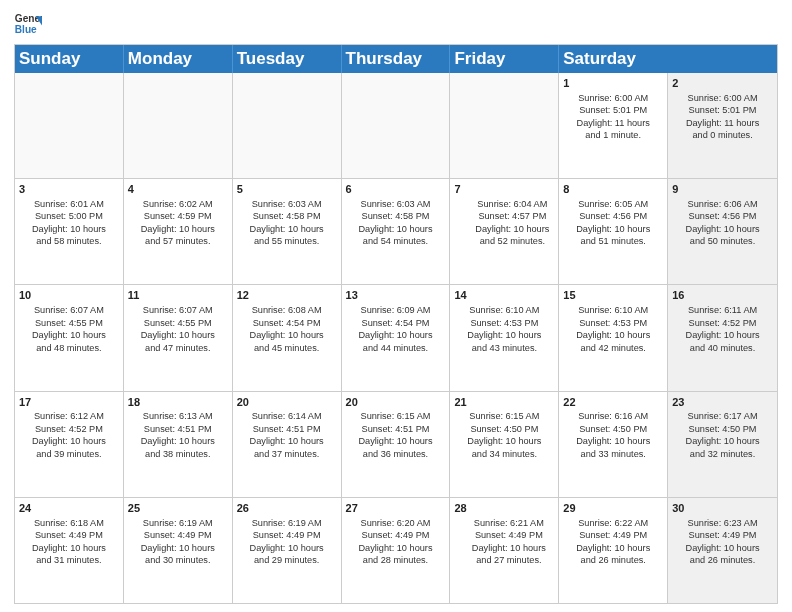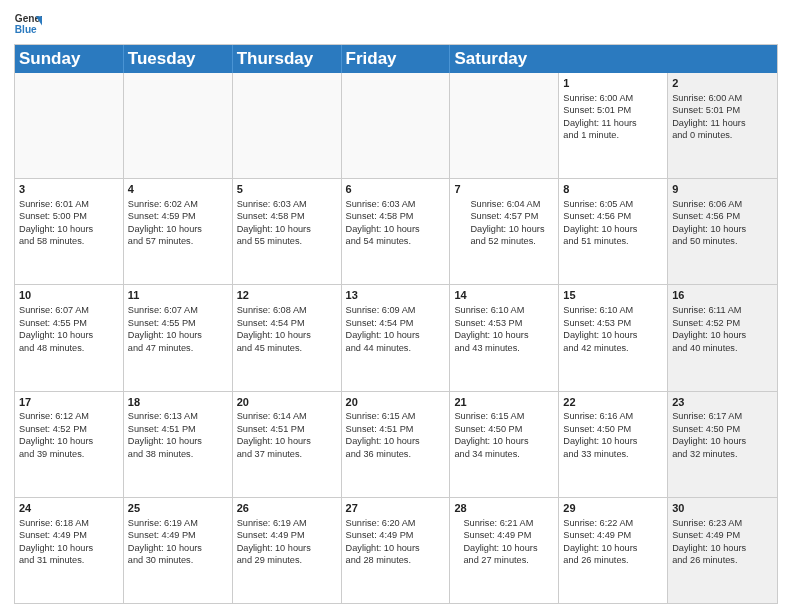--- a/index.html
+++ b/index.html
@@ -90,20 +90,21 @@
     .cal-cell.shaded { background: #f0f0f0; }
     .day-num {
       font-size: 11px;
       font-weight: bold;
       color: #222;
       display: block;
       margin-bottom: 1px;
     }
     .cell-info {
       color: #333;
+      text-align: center;
     }
   </style>
 </head>
 <body>
 
 <div class="page">
   <div class="header">
     <div class="logo">
       <svg class="logo-icon" viewBox="0 0 36 36">
         <text x="1" y="16" font-family="Arial" font-size="13" font-weight="bold" fill="#333">General</text>
@@ -113,20 +114,21 @@
     </div>
     <div class="title-block">
       <div class="month-title"></div>
       <div class="location"></div>
     </div>
   </div>
 
   <div class="calendar">
     <div class="cal-header" id="cal-header">
         <div class="cal-header-cell">Sunday</div>
+        <div class="cal-header-cell">Monday</div>
         <div class="cal-header-cell">Tuesday</div>
         <div class="cal-header-cell">Thursday</div>
         <div class="cal-header-cell">Friday</div>
         <div class="cal-header-cell">Saturday</div>
       </div>
     <div class="cal-body" id="cal-body">
         <div class="cal-row">
           <div class="cal-cell empty"></div>
           <div class="cal-cell empty"></div>
           <div class="cal-cell empty"></div>

